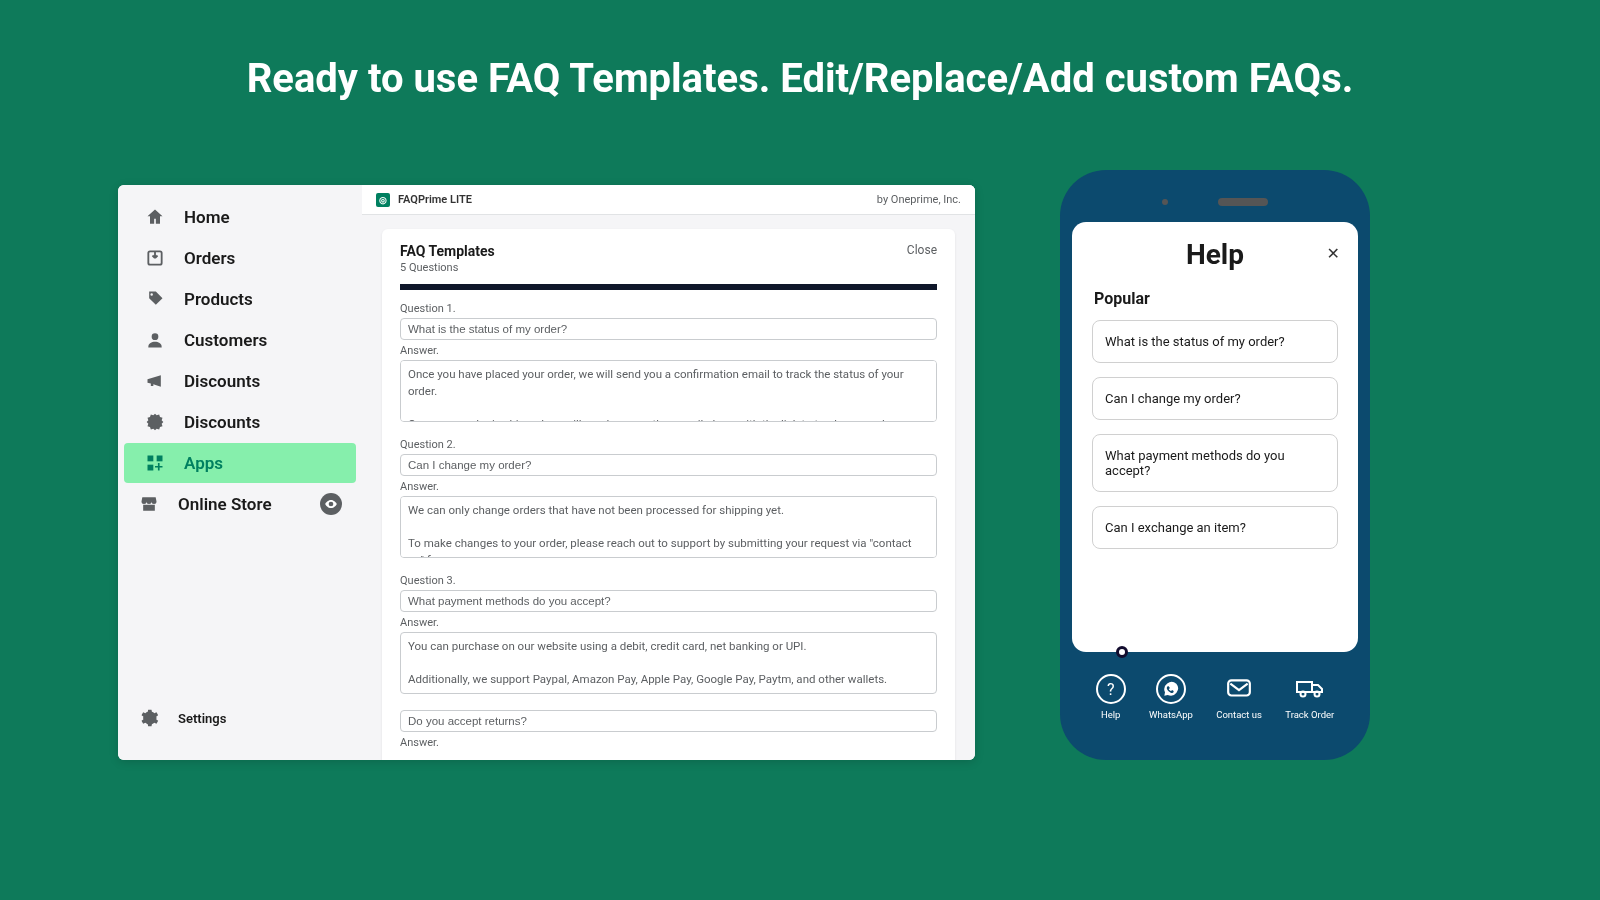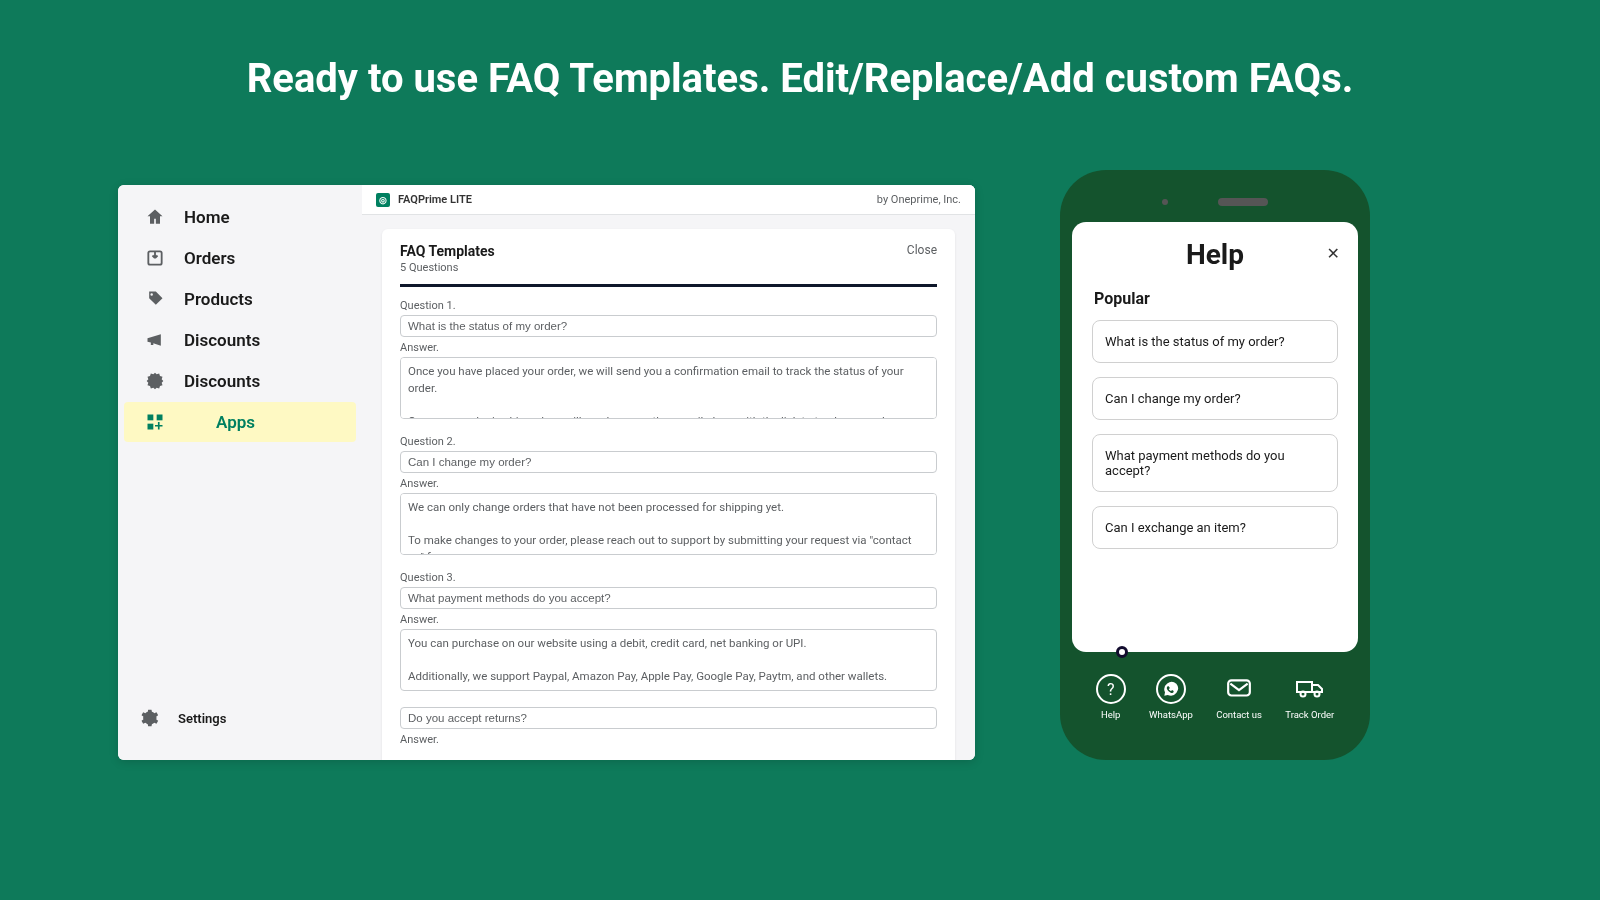--- a/index.html
+++ b/index.html
@@ -44,23 +44,22 @@
     align-items: center;
     padding: 9px 20px;
     cursor: pointer;
     font-size: 17px;
     font-weight: 600;
     color: #1a1a1a;
     border-radius: 4px;
     margin: 0 6px 1px 6px;
   }
   .nav-item.active {
-    background: #fef9c3;
+    background: #86efac;
     color: #008060;
-    gap: 32px;
   }
   .nav-icon {
     width: 22px;
     height: 22px;
     margin-right: 18px;
     display:flex; align-items:center; justify-content:center;
   }
   .nav-icon svg { width:20px; height:20px; }
   .section-header {
     display: flex;
@@ -104,21 +103,21 @@
   .app-title { font-weight:600; color:#333; }
   .content-scroll {
     flex:1; overflow-y:auto; padding: 14px 20px;
   }
   .card {
     background:#fff; border-radius:6px; box-shadow:0 1px 3px rgba(0,0,0,0.08);
     padding: 14px 18px;
   }
   .card-header {
     display:flex; justify-content:space-between; align-items:flex-start;
-    border-bottom:3px solid #0f172a;
+    border-bottom:6px solid #0f172a;
     padding-bottom:10px; margin-bottom:12px;
   }
   .card-title { font-size:14px; font-weight:700; color:#1a1a1a;}
   .card-sub { font-size:11px; color:#5c5f62; margin-top:2px;}
   .close-link { font-size:12px; color:#5c5f62; cursor:pointer;margin-left:17px;}
   .qblock { margin-bottom:12px; }
   .qlabel { font-size:11px; color:#5c5f62; margin-bottom:3px;}
   .qinput {
     width:100%; border:1px solid #c9cccf; border-radius:4px;
     padding: 4px 7px; font-size:11.5px; color:#5c5f62; background:#fff;
@@ -129,21 +128,21 @@
     resize:none; font-family:inherit; line-height:1.45;
   }
 
   
   .phone {
     position:absolute;
     left: 1060px;
     top: 170px;
     width: 310px;
     height: 590px;
-    background:#14532d;
+    background:#0c4a6e;
     border-radius: 46px;
     padding: 12px;
   }
   .phone-top { height:40px; display:flex; align-items:center; justify-content:center; gap:50px;}
   .phone-dot { width:6px; height:6px; background:#555; border-radius:50%;}
   .phone-speaker { width:50px; height:8px; background:#555; border-radius:4px;}
   .phone-screen {
     background:#fff; border-radius:14px; height: 430px;
     padding: 16px 14px 8px 14px;
     position:relative;
@@ -197,20 +196,29 @@
 
     <div class="nav-item">
       <span class="nav-icon">
         <svg viewBox="0 0 24 24" fill="#5c5f62">
             <path d="M21 11l-8-8H5v8l8 8 8-8zM8 8a1.5 1.5 0 110-3 1.5 1.5 0 010 3z"></path>
           </svg>
       </span>
       <span>Products</span>
     </div>
 
+    <div class="nav-item">
+      <span class="nav-icon">
+        <svg viewBox="0 0 24 24" fill="#5c5f62">
+            <circle cx="12" cy="8" r="4"></circle>
+            <path d="M4 20c0-4 4-6 8-6s8 2 8 6v1H4z"></path>
+          </svg>
+      </span>
+      <span>Customers</span>
+    </div>
 
 
     <div class="nav-item">
       <span class="nav-icon">
         <svg viewBox="0 0 24 24" fill="#5c5f62">
             <path d="M3 10v4l4 1v3h3v-2l9 3V5L3 10z"></path>
           </svg>
       </span>
       <span>Discounts</span>
     </div>
@@ -230,20 +238,35 @@
             <rect x="3" y="3" width="7" height="7"></rect>
             <rect x="14" y="3" width="7" height="7"></rect>
             <rect x="3" y="14" width="7" height="7"></rect>
             <path d="M17.5 12v3.5H21v2h-3.5V21h-2v-3.5H12v-2h3.5V12z"></path>
           </svg>
       </span>
       <span>Apps</span>
     </div>
 
 
+    <div class="channel-row">
+      <div class="channel-left">
+        <span class="nav-icon">
+          <svg viewBox="0 0 24 24" fill="#5c5f62">
+              <path d="M4 4h16l1 5a3 3 0 01-3 3 3 3 0 01-3-3 3 3 0 01-3 3 3 3 0 01-3-3 3 3 0 01-3 3 3 3 0 01-3-3l1-5zm1 9h14v7H5z"></path>
+            </svg>
+        </span>
+        <span>Online Store</span>
+      </div>
+      <span class="eye-circle">
+        <svg width="14" height="14" viewBox="0 0 24 24" fill="#fff">
+            <path d="M12 5c-5 0-9 4.5-10 7 1 2.5 5 7 10 7s9-4.5 10-7c-1-2.5-5-7-10-7zm0 11a4 4 0 110-8 4 4 0 010 8z"></path>
+          </svg>
+      </span>
+    </div>
 
     <div class="spacer"></div>
 
     <div class="settings-row">
       <span class="nav-icon">
         <svg viewBox="0 0 24 24" fill="#5c5f62">
             <path d="M12 8a4 4 0 100 8 4 4 0 000-8zm9 4a7 7 0 00-.2-1.7l2.2-1.7-2-3.4-2.6 1a7 7 0 00-2.9-1.7L15 2h-4l-.5 2.5a7 7 0 00-2.9 1.7l-2.6-1-2 3.4 2.2 1.7A7 7 0 005 12c0 .6.1 1.1.2 1.7l-2.2 1.7 2 3.4 2.6-1a7 7 0 002.9 1.7L11 22h4l.5-2.5a7 7 0 002.9-1.7l2.6 1 2-3.4-2.2-1.7c.1-.6.2-1.1.2-1.7z"></path>
           </svg>
       </span>
       <span>Settings</span>

